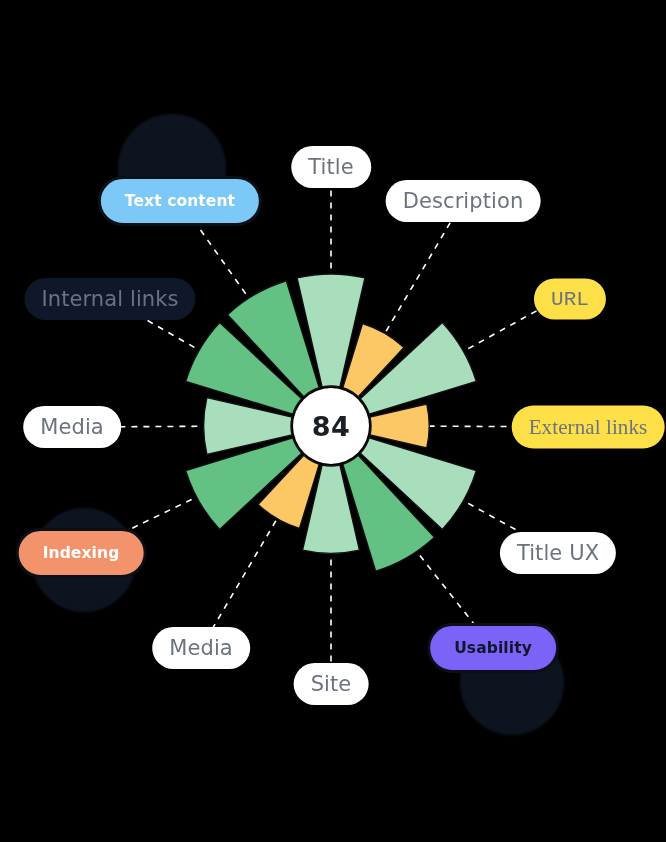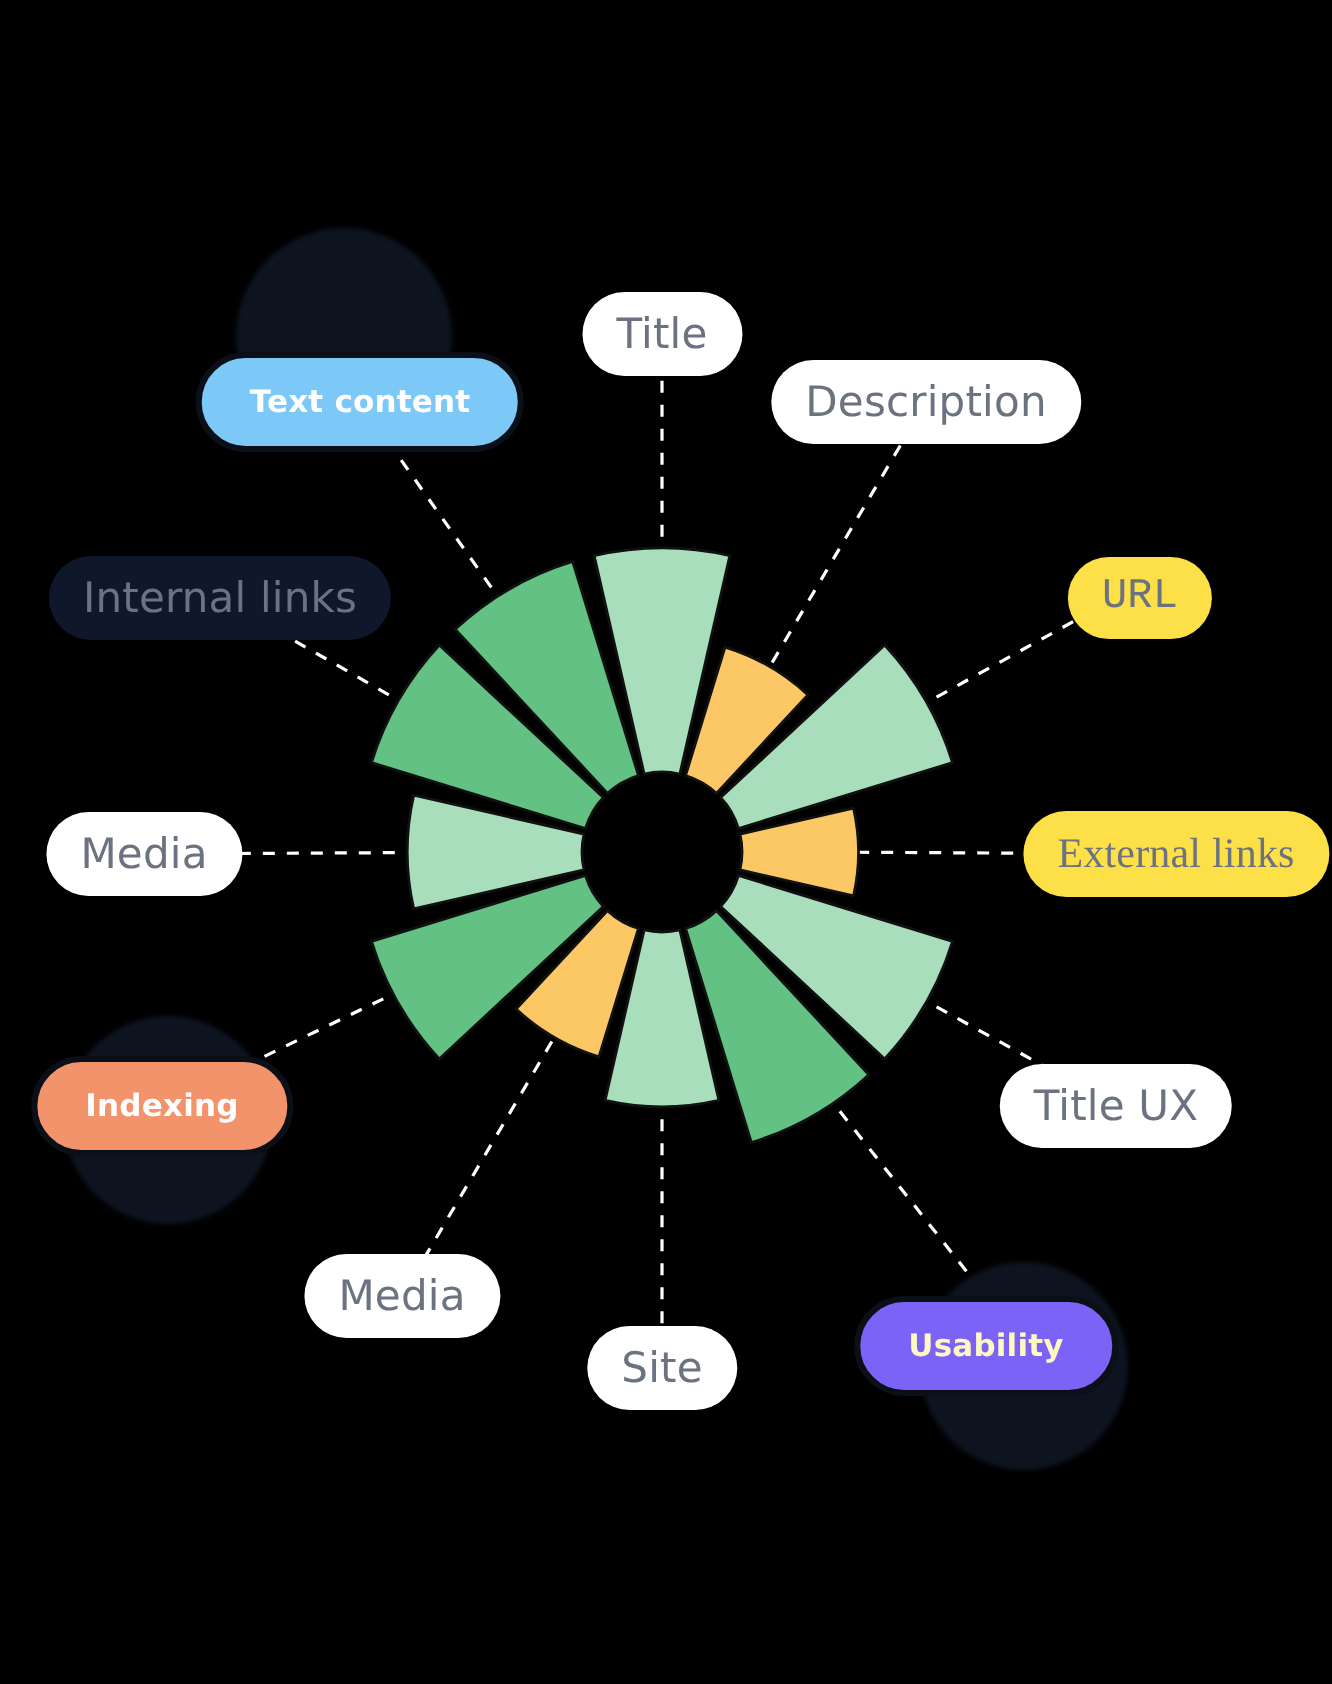--- a/index.html
+++ b/index.html
@@ -64,28 +64,31 @@
         <path d="M 303.7711652416433 396.69828404850483 L 227.53042791824453 314.6534793843184 A 152 152 0 0 1 286.30587056468977 280.71946175065386 L 319.23838699070785 387.7682794080668 A 40 40 0 0 0 303.7711652416433 396.69828404850483 Z" fill="#62c183" stroke="#111111" stroke-width="1.4"></path>
       </g>
   </svg>
 
   <div>
       <div class="glow" style="left: 172px; top: 168px; width: 108px; height: 108px; background: rgb(13, 20, 32);"></div>
       <div class="glow" style="left: 84px; top: 560px; width: 104px; height: 104px; background: rgb(13, 20, 32);"></div>
       <div class="glow" style="left: 512px; top: 683px; width: 104px; height: 104px; background: rgb(13, 20, 32);"></div>
     </div>
 
+  <div class="score-circle" style="left:331px;top:426px;">
+    <span>84</span>
+  </div>
 
   <div>
       <div class="pill plain" style="left: 331px; top: 167px; background: rgb(255, 255, 255); color: rgb(107, 114, 128);">Title</div>
       <div class="pill plain" style="left: 463px; top: 201px; background: rgb(255, 255, 255); color: rgb(107, 114, 128);">Description</div>
       <div class="pill plain" style="left: 570px; top: 299px; background: #fde047; color: rgb(107, 114, 128); font-family: Liberation Mono, monospace;">URL</div>
       <div class="pill plain" style="left: 588px; top: 427px; background: #fde047; color: rgb(107, 114, 128); font-family: Liberation Serif, serif;">External links</div>
       <div class="pill plain" style="left: 558px; top: 553px; background: rgb(255, 255, 255); color: rgb(107, 114, 128);">Title UX</div>
-      <div class="pill hl" style="left: 493px; top: 673px; background: rgb(124, 99, 247); color: #fef9c3; border-color: rgb(11, 15, 24);">Usability</div>
+      <div class="pill hl" style="left: 493px; top: 648px; background: rgb(124, 99, 247); color: #0f172a; border-color: rgb(11, 15, 24);">Usability</div>
       <div class="pill plain" style="left: 331px; top: 684px; background: rgb(255, 255, 255); color: rgb(107, 114, 128);">Site</div>
       <div class="pill plain" style="left: 201px; top: 648px; background: rgb(255, 255, 255); color: rgb(107, 114, 128);">Media</div>
       <div class="pill hl" style="left: 81px; top: 553px; background: rgb(243, 147, 107); color: rgb(255, 255, 255); border-color: rgb(11, 15, 24);">Indexing</div>
       <div class="pill plain" style="left: 72px; top: 427px; background: rgb(255, 255, 255); color: rgb(107, 114, 128);">Media</div>
       <div class="pill plain" style="left: 110px; top: 299px; background: #0f172a; color: rgb(107, 114, 128);">Internal links</div>
       <div class="pill hl" style="left: 180px; top: 201px; background: rgb(124, 201, 247); color: rgb(255, 255, 255); border-color: rgb(11, 15, 24);">Text content</div>
     </div>
 </div>
 
 </body></html>

